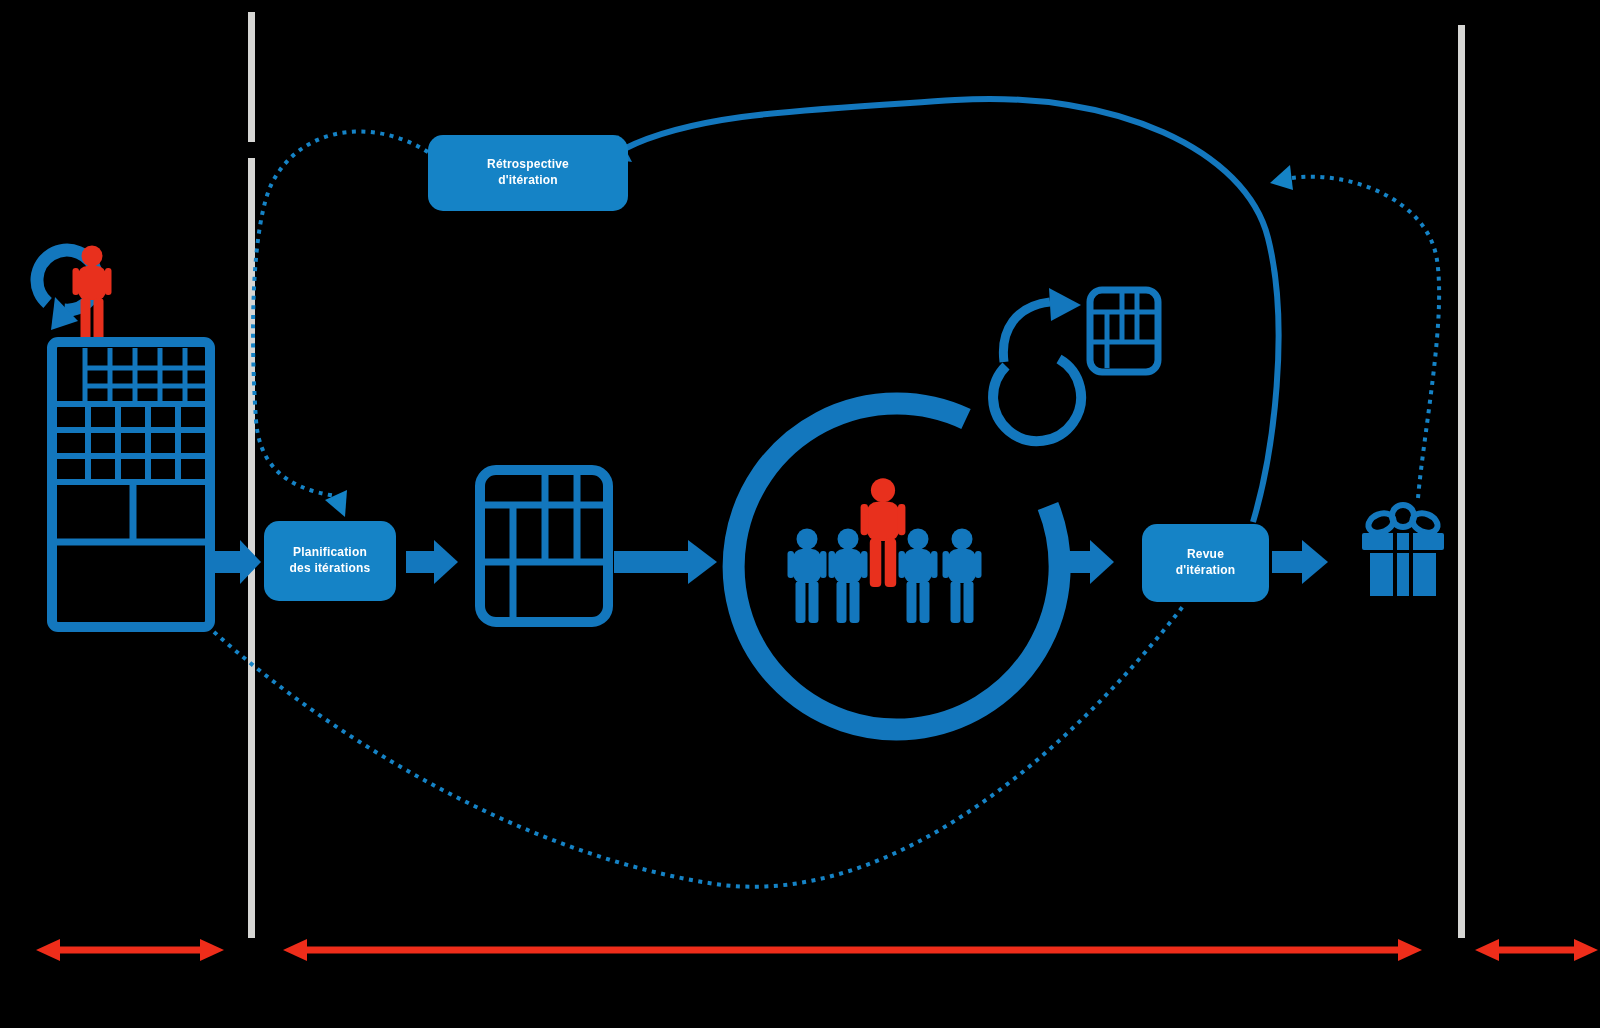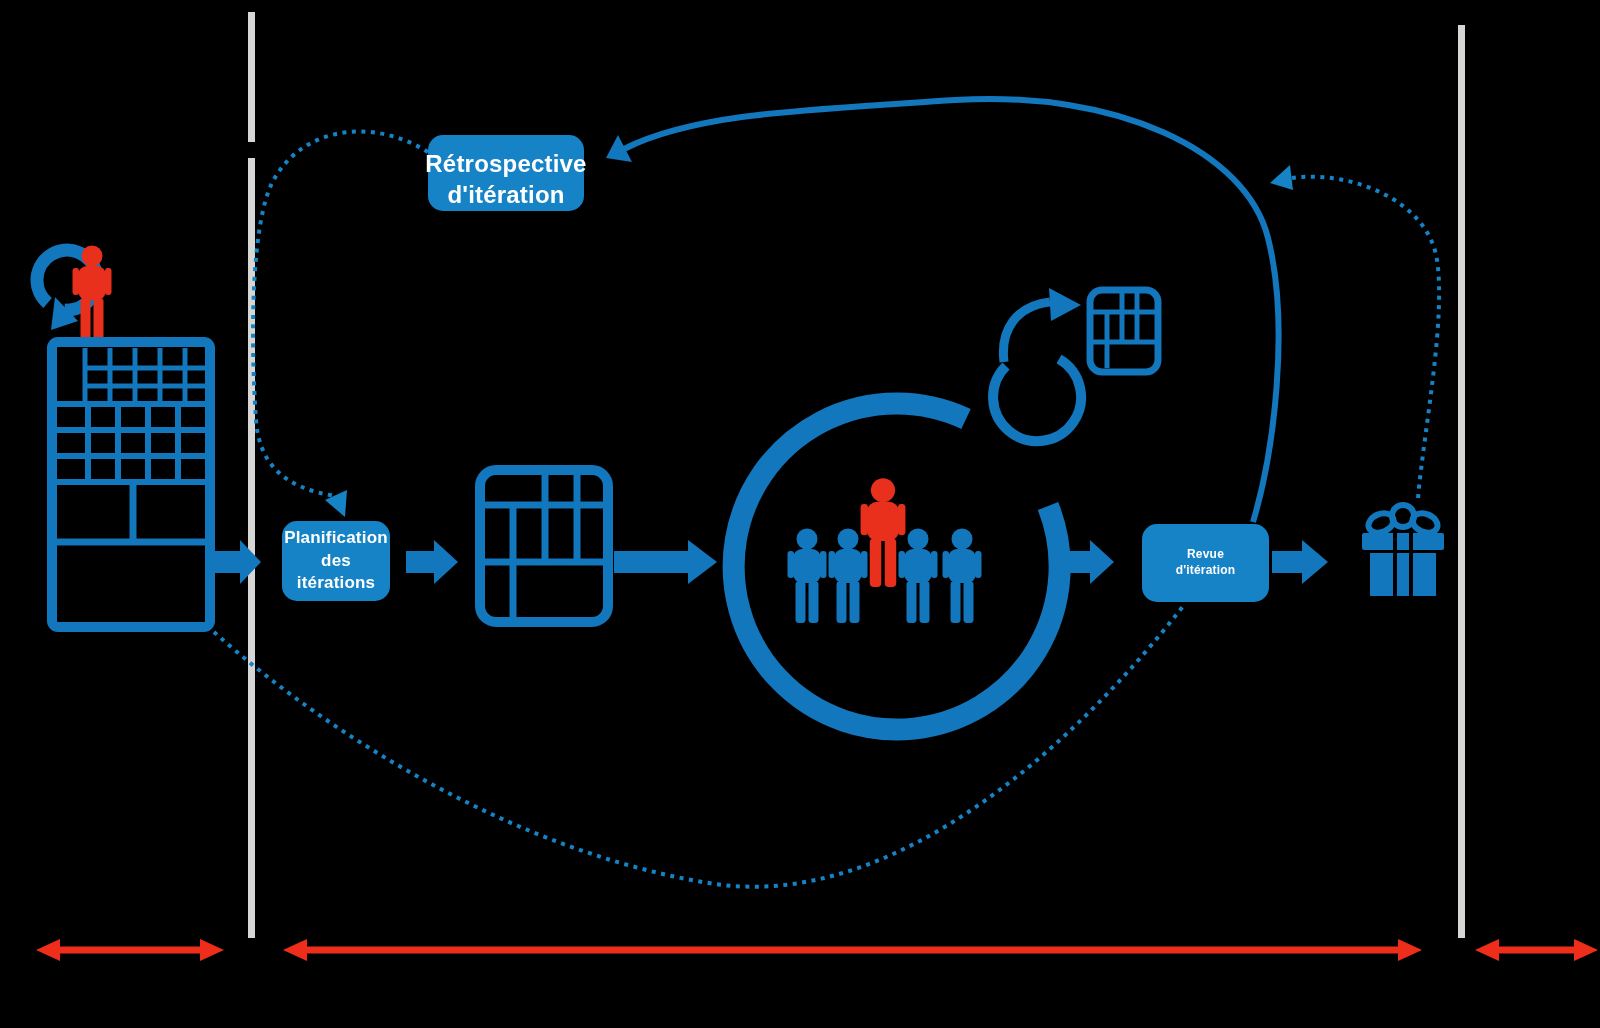--- a/index.html
+++ b/index.html
@@ -24,22 +24,22 @@
   .gray{fill:var(--divider-gray);}
   .red-fill{fill:var(--person-red);}
   .mred{stroke:var(--measure-red);stroke-width:7;}
   .mred-head{fill:var(--measure-red);}
   .node{
     position:absolute;display:flex;flex-direction:column;align-items:center;justify-content:center;
     background:var(--node-fill);color:var(--text-white);font-weight:bold;text-align:center;
     border-radius:15px;line-height:1.32;letter-spacing:.2px;
   }
   .node span{display:block;}
-  #node-retro{left:428px;top:135px;width:156px;height:76px;font-size:24px;justify-content:flex-end;}
-  #node-plan{left:282px;top:521px;width:108px;height:80px;font-size:17px;}
+  #node-retro{left:428px;top:135px;width:200px;height:76px;font-size:12px;}
+  #node-plan{left:264px;top:521px;width:132px;height:80px;font-size:12px;}
   #node-revue{left:1142px;top:524px;width:127px;height:78px;font-size:12px;}
 </style>
 </head>
 <body>
 
 <div class="stage">
 
   <svg width="1600" height="1028" viewBox="0 0 1600 1028">
 
     <defs>

